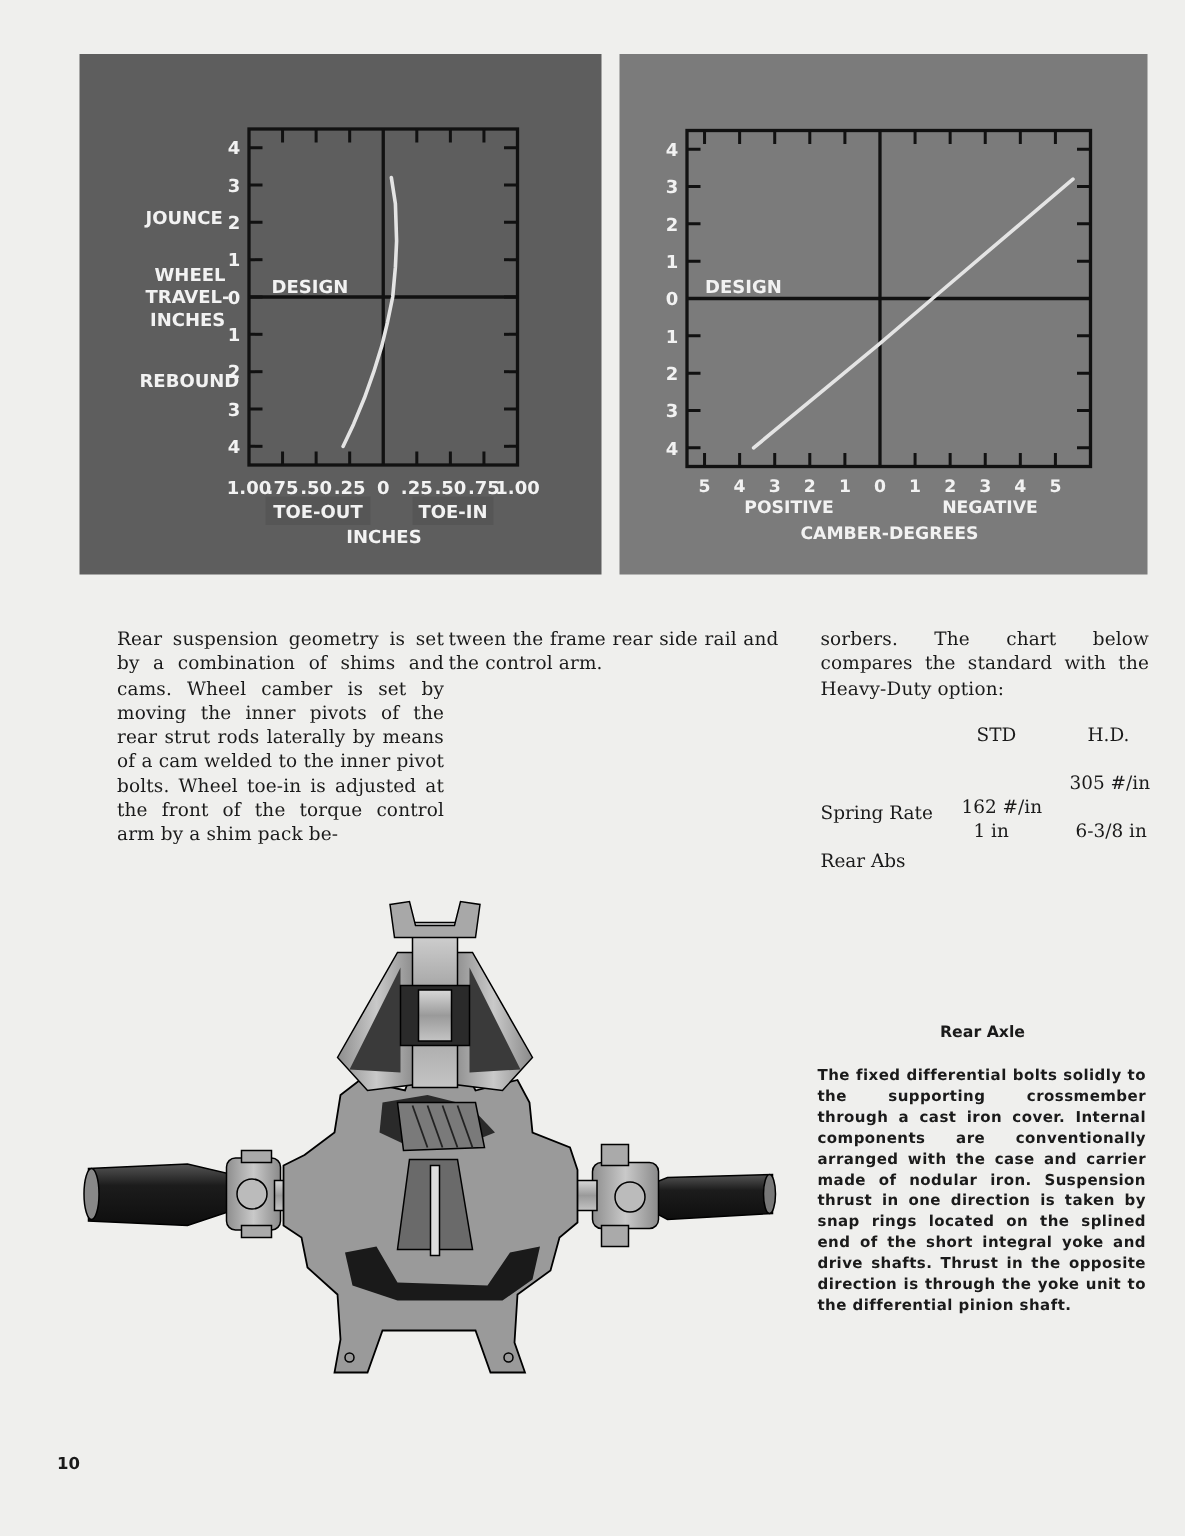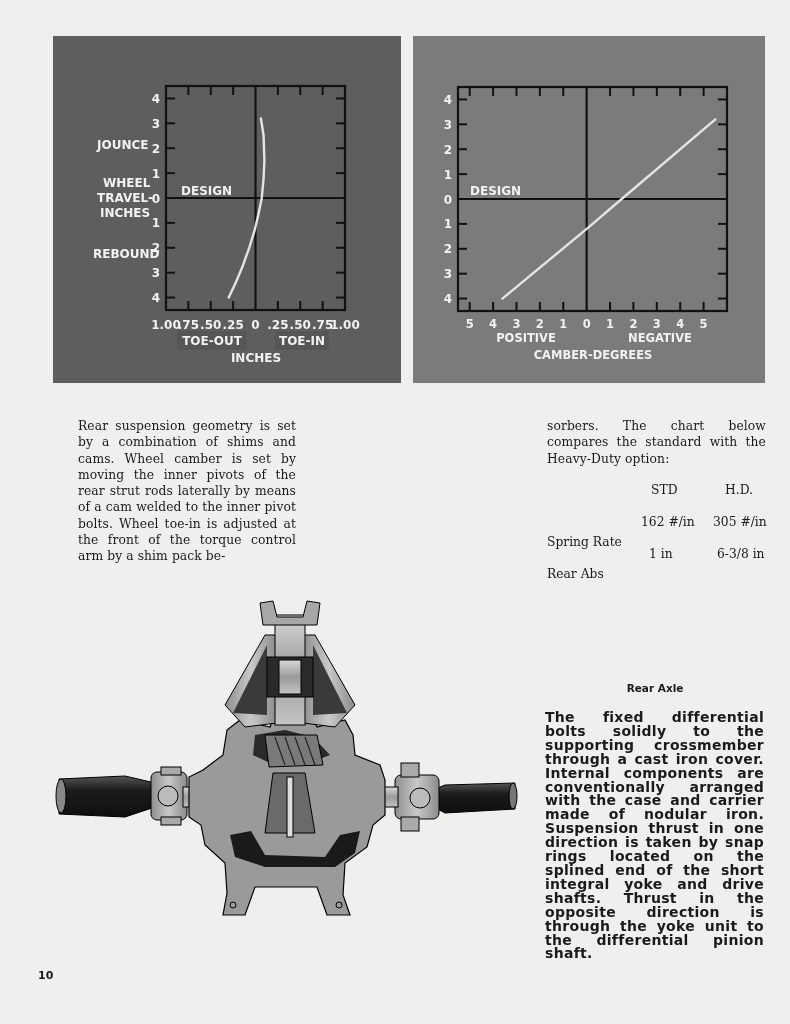--- a/index.html
+++ b/index.html
@@ -27,36 +27,36 @@
   }
   .col p { margin: 0; }
   #col1 { left: 54px; width: 218px; margin-left: 24px; }
   #col2 { left: 299px; width: 220px; }
   #col3 { left: 547px; width: 219px; }
   .spacer { height: 16.3px; }
   .spec-table { position: absolute; left: 547px; top: 483px; width: 222px; font-size: 12.3px; }
   .spec-row { position: relative; height: 32px; }
   .spec-row span { position: absolute; white-space: nowrap; }
   .c0 { left: 0; margin-top: 20px; }
-  .c1 { left: 94px; }
+  .c1 { left: 94px; margin-top: 16px; }
   .c2 { left: 166px; }
   .h1 { left: 104px; }
   .h2 { left: 178px; }
   .c1b { left: 102px; }
   .c2b { left: 170px; }
 
   #axle-figure { position: absolute; left: 55px; top: 595px; width: 465px; height: 325px; }
   #axle-title {
     position: absolute; left: 545px; top: 682px; width: 220px; text-align: center;
     font-family: "DejaVu Sans", sans-serif; font-weight: bold; font-size: 10.5px;
   }
   #axle-body {
     position: absolute; left: 545px; top: 711px; width: 219px;
     font-family: "DejaVu Sans", sans-serif; font-weight: bold;
-    font-size: 14px; line-height: 13.9px; text-align: justify;
+    font-size: 10px; line-height: 13.9px; text-align: justify;
     letter-spacing: 0.3px;
   }
   #page-number {
     position: absolute; left: 38px; top: 969px;
     font-family: "DejaVu Sans", sans-serif; font-weight: bold; font-size: 11px;
   }
 </style>
 </head>
 <body>
 
@@ -219,20 +219,21 @@
     <text class="chart-txt" x="113" y="306" font-size="11.5" text-anchor="middle">POSITIVE</text>
     <text class="chart-txt" x="247" y="306" font-size="11.5" text-anchor="middle">NEGATIVE</text>
     <text class="chart-txt" x="180" y="323" font-size="11.5" text-anchor="middle">CAMBER-DEGREES</text>
   </svg>
 </div>
 
 <div class="col" id="col1">
   <p>Rear suspension geometry is set by a combination of shims and cams. Wheel camber is set by moving the inner pivots of the rear strut rods laterally by means of a cam welded to the inner pivot bolts. Wheel toe-in is adjusted at the front of the torque control arm by a shim pack be-</p>
 </div>
 <div class="col" id="col2">
+  <p>tween the frame rear side rail and the control arm.</p>
   <div class="spacer"></div>
 </div>
 <div class="col" id="col3">
   <p>sorbers. The chart below compares the standard with the Heavy-Duty option:</p>
 </div>
 
 <div class="spec-table">
   <div class="spec-row">
     <span class="c0"></span>
     <span class="h1">STD</span>

